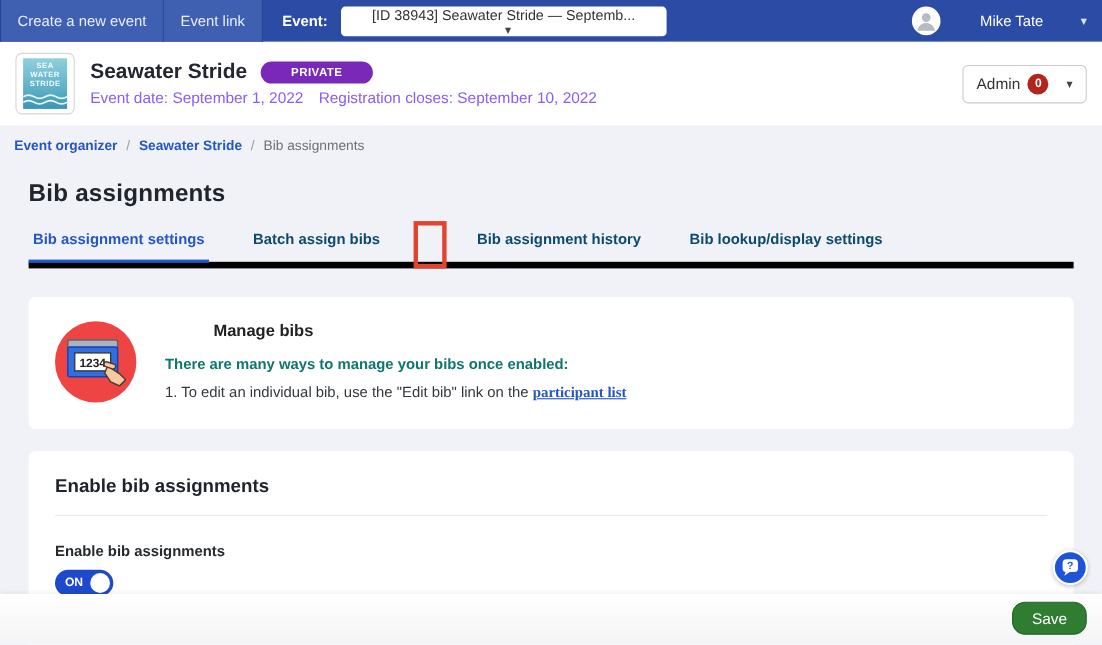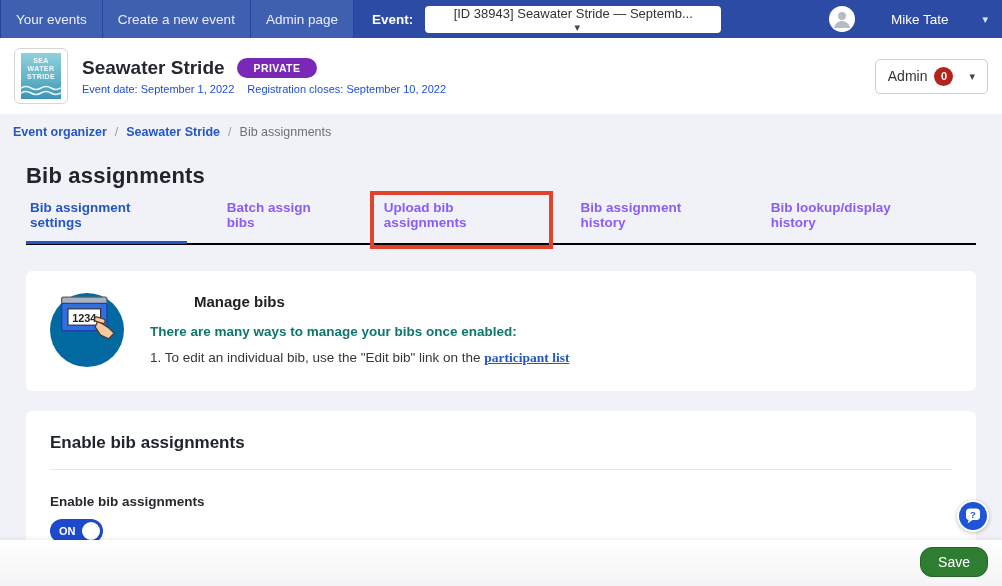--- a/index.html
+++ b/index.html
@@ -21,44 +21,44 @@
 
   
   .event-header { background:#fff; height:76px; display:flex; align-items:center; padding:0 14px; }
   .logo-frame { width:54px; height:56px; background:#fff; border:1px solid #d6d6d6; border-radius:6px; display:flex; align-items:center; justify-content:center; }
   .logo-poster { width:40px; height:46px; background:linear-gradient(180deg,#8fd0dd 0%,#5fb1c6 60%,#3c93b4 100%); display:flex; flex-direction:column; align-items:center; justify-content:flex-start; padding-top:4px; position:relative; overflow:hidden; }
   .logo-poster span { color:#f3fbff; font-size:7px; font-weight:bold; line-height:8px; letter-spacing:.4px; }
   .logo-waves { position:absolute; bottom:2px; left:0; }
   .header-text { margin-left:14px; }
   .title-row { display:flex; align-items:center; }
   .event-title { font-size:19px; font-weight:700; color:#24272e; }
-  .badge-private { background:#7a28b8; color:#fff; font-size:10.5px; font-weight:bold; letter-spacing:.4px; border-radius:11px; padding:4px 17px; margin-left:12px; }
-  .date-row { font-size:11px; color:#1d4ed8; margin-top:4px; }
+  .badge-private { background:#7a28b8; color:#fff; font-size:10.5px; font-weight:bold; letter-spacing:.4px; border-radius:11px; padding:4px 28px; margin-left:12px; }
+  .date-row { font-size:14px; color:#8b5cf6; margin-top:4px; }
   .date-row span + span { margin-left:10px; }
   .admin-btn { margin-left:auto; background:#fff; border:1px solid #c9ccd2; border-radius:5px; padding:7px 12px; display:flex; align-items:center; font-size:14px; color:#333; cursor:pointer; }
   .admin-count { background:#b3251c; color:#fff; width:19px; height:19px; border-radius:50%; font-size:11px; font-weight:bold; display:flex; align-items:center; justify-content:center; margin:0 8px 0 7px; }
 
   
   .breadcrumb { padding:11px 13px; font-size:12.5px; display:flex; align-items:flex-end; }
   .crumb-link { color:#2456c7; font-weight:bold; text-decoration:none; cursor:pointer; }
   .crumb-sep { color:#9aa0a8; margin:0 8px; }
   .crumb-current { color:#6b7078; }
 
   
   .main { padding:0 26px; }
   .page-title { font-size:22px; font-weight:800; color:#20242c; margin-top:13px; letter-spacing:.2px; }
 
-  .tabs { display:flex; margin-top:5px; border-bottom:2px solid #000000; }
-  .tab { font-size:13.5px; font-weight:700; color:#8b5cf6; padding:6px 4px 11px; margin-right:36px; cursor:pointer; position:relative; }
+  .tabs { display:flex; margin-top:15px; border-bottom:6px solid #000000; }
+  .tab { font-size:13.5px; font-weight:700; color:#0c4a6e; padding:6px 4px 11px; margin-right:36px; cursor:pointer; position:relative; }
   .tab.active { color:#2456c7; border-bottom:3px solid #2456c7; margin-bottom:-1px; }
   .annotation-box { position:absolute; left:-10px; right:-12px; top:-3px; bottom:-6px; border:4px solid #e2432c; pointer-events:none; }
 
   .card { background:#fff; border-radius:6px; }
   .manage-card { margin-top:26px; padding:22px 24px; display:flex; }
-  .bib-icon-circle { width:74px; height:74px; min-width:74px; border-radius:50%; background:#0369a1; display:flex; align-items:flex-start; justify-content:center; }
+  .bib-icon-circle { width:74px; height:74px; min-width:74px; border-radius:50%; background:#ef4444; display:flex; align-items:center; justify-content:center; }
   .manage-text { margin-left:26px; }
   .manage-title { font-size:15px; font-weight:bold; color:#222;margin-left:44px; }
   .manage-intro { font-size:13.5px; font-weight:bold; color:#0f766e; margin-top:14px; }
   .manage-list { font-size:13.5px; color:#33373d; margin-top:8px; line-height:22px; }
   .inline-link { color:#2456c7; font-weight:bold; text-decoration:underline; cursor:pointer;font-family:Liberation Serif, serif; }
 
   .enable-card { margin-top:20px; padding:22px 24px 70px; }
   .enable-heading { font-size:17px; font-weight:800; color:#20242c; }
   .enable-divider { border-bottom:1px solid #e7e8ec; margin-top:16px; }
   .toggle-label { font-size:13.5px; font-weight:bold; color:#26292e; margin-top:24px; }
@@ -72,27 +72,24 @@
   
   .save-bar { position:absolute; left:0; right:0; bottom:0; height:46px; background:linear-gradient(180deg,#ffffff 0%,#f4f4f6 100%); box-shadow:0 -1px 5px rgba(0,0,0,.08); }
   .save-btn { position:absolute; right:14px; top:7px; background:#2e7d31; border:1px solid #256428; color:#fff; font-size:14px; font-family:"Liberation Sans", sans-serif; border-radius:12px; padding:6px 17px; cursor:pointer; }
 </style>
 </head>
 <body>
 
 <div class="navbar">
   <div class="nav-items">
     <div class="nav-item">
-        <span>Your events</span>
-      </div>
-    <div class="nav-item">
         <span>Create a new event</span>
       </div>
     <div class="nav-item">
-        <span>Admin page</span>
+        <span>Event link</span>
       </div>
   </div>
   <span class="event-label">Event:</span>
   <div class="event-select">
     <span>[ID 38943] Seawater Stride — Septemb...</span>
     <span class="caret">▾</span>
   </div>
   <div class="nav-right">
     <span class="avatar">
       <svg width="26" height="26" viewBox="0 0 26 26">
@@ -146,28 +143,27 @@
   <div class="page-title">Bib assignments</div>
 
   <div class="tabs">
     <div class="tab active">
       <span>Bib assignment settings</span>
     </div>
     <div class="tab">
       <span>Batch assign bibs</span>
     </div>
     <div class="tab">
-      <span>Upload bib assignments</span>
       <div class="annotation-box"></div>
     </div>
     <div class="tab">
       <span>Bib assignment history</span>
     </div>
     <div class="tab">
-      <span>Bib lookup/display history</span>
+      <span>Bib lookup/display settings</span>
     </div>
   </div>
 
   <div class="card manage-card">
     <div class="bib-icon-circle">
       <svg width="58" height="48" viewBox="0 0 64 52">
         <rect x="4" y="4" width="50" height="9" rx="2" fill="#aab3bc" stroke="#5a6470" stroke-width="1.5"></rect>
         <rect x="4" y="11" width="50" height="30" rx="2" fill="#2f6fe0" stroke="#1e3fae" stroke-width="1.5"></rect>
         <rect x="11" y="17" width="36" height="18" fill="#ffffff" stroke="#333" stroke-width="1.3"></rect>
         <text x="29" y="31" font-size="12" font-weight="bold" text-anchor="middle" fill="#222" font-family="Liberation Sans, sans-serif">1234</text>

